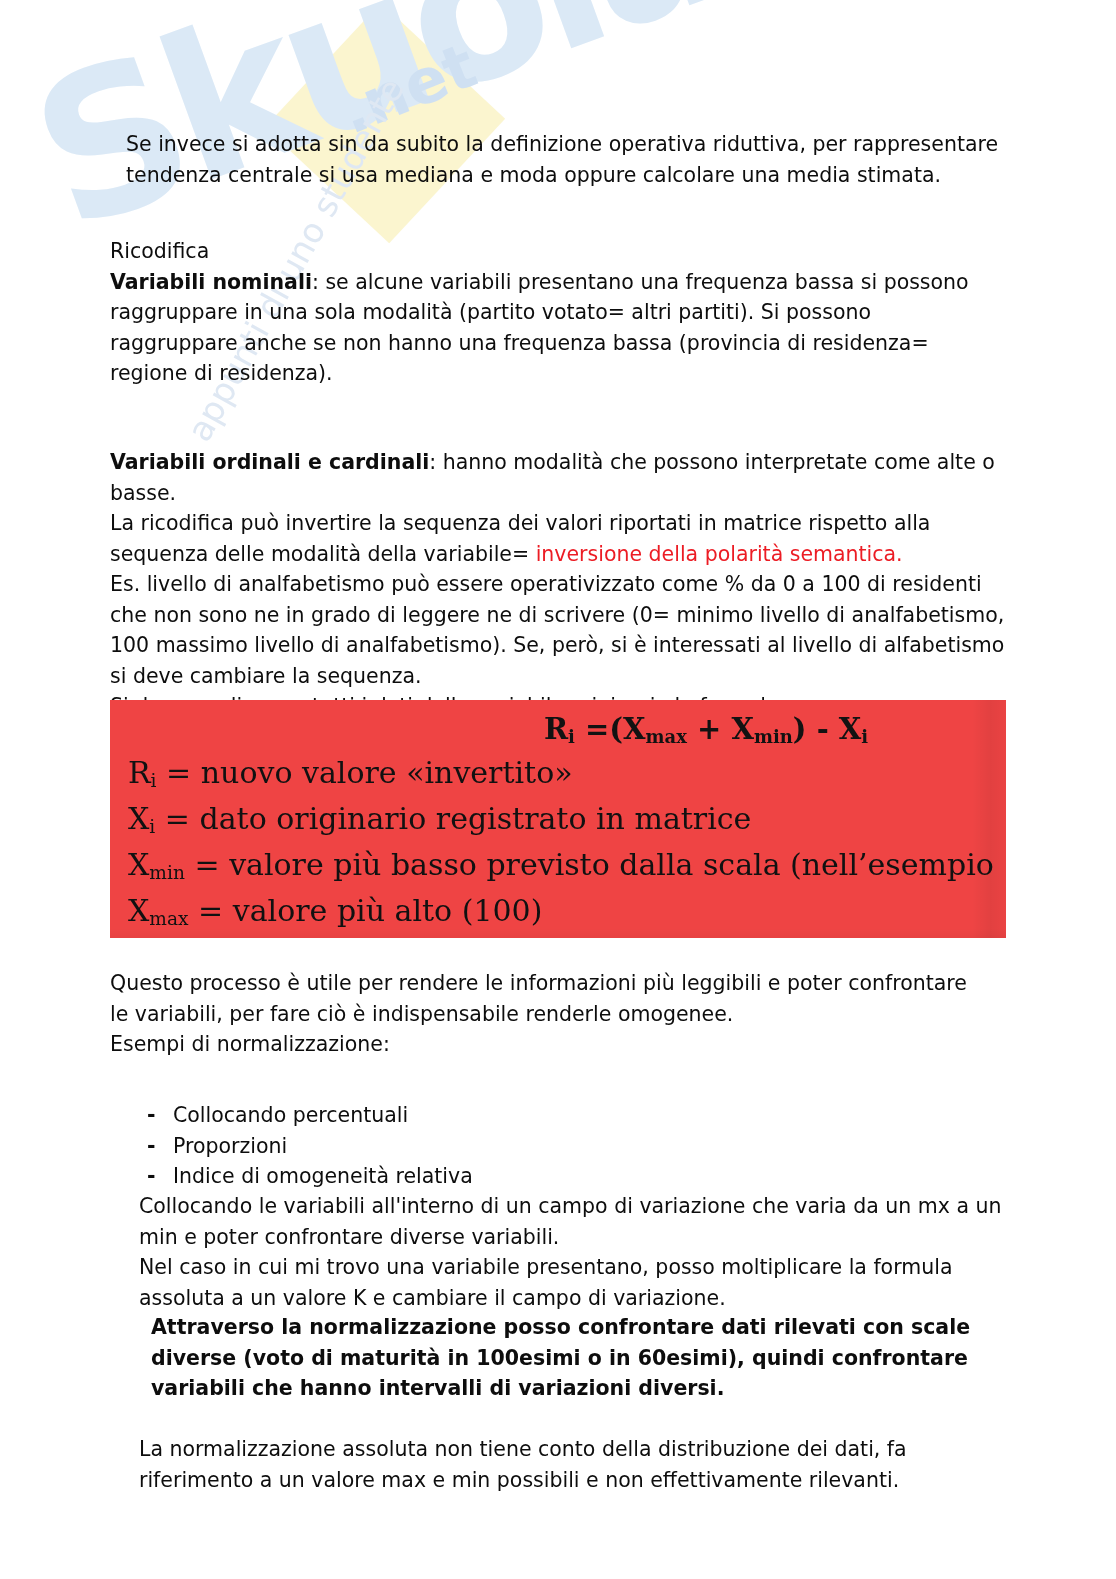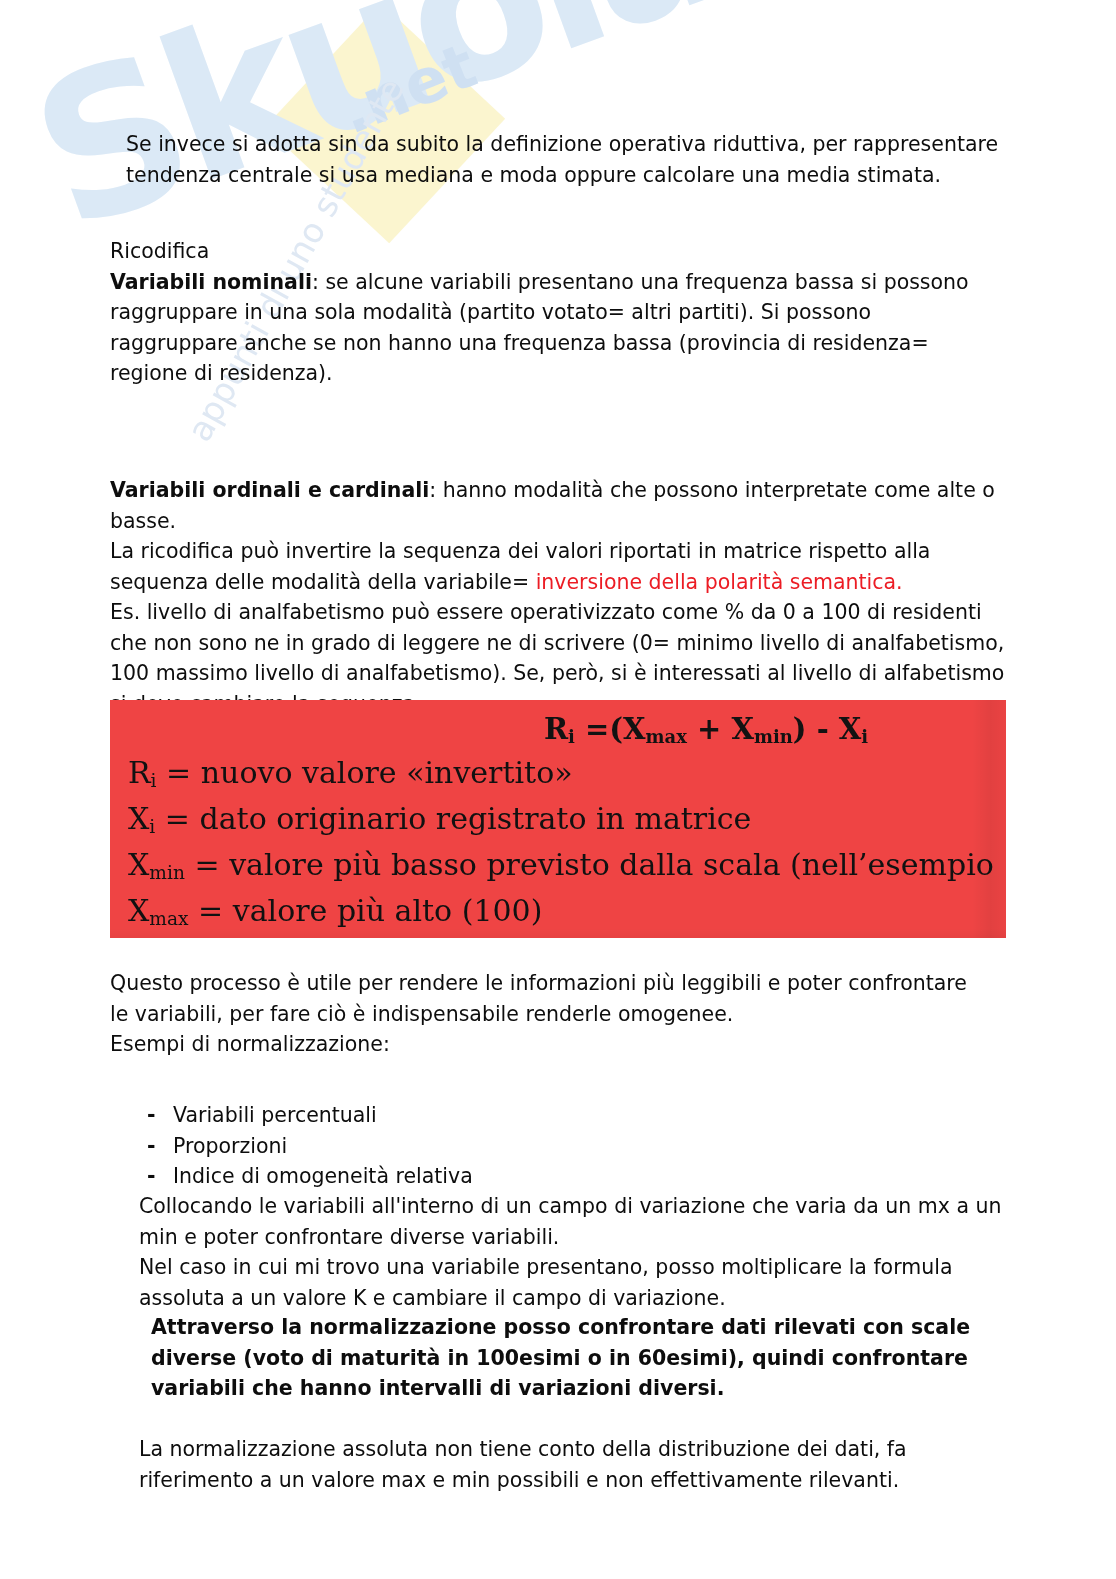--- a/index.html
+++ b/index.html
@@ -186,21 +186,21 @@
 
     <div class="txt-block" style="left:126px; top:129px; width:880px;">
       <p>Se invece si adotta sin da subito la definizione operativa riduttiva, per rappresentare tendenza centrale si usa mediana e moda oppure calcolare una media stimata.</p>
     </div>
 
     <div class="txt-block" style="left:110px; top:236px; width:880px;">
       <p class="it">Ricodifica</p>
       <p><span class="bd">Variabili nominali</span><span>: se alcune variabili presentano una frequenza bassa si possono raggruppare in una sola modalità (partito votato= altri partiti). Si possono raggruppare anche se non hanno una frequenza bassa (provincia di residenza= regione di residenza).</span></p>
     </div>
 
-    <div class="txt-block" style="left:110px; top:447px; width:905px;margin-top:28px;">
+    <div class="txt-block" style="left:110px; top:447px; width:905px;">
       <p><span class="bd">Variabili ordinali e cardinali</span><span>: hanno modalità che possono interpretate come alte o basse.</span></p>
       <p><span>La ricodifica può invertire la sequenza dei valori riportati in matrice rispetto alla sequenza delle modalità della variabile= </span><span class="red">inversione della polarità semantica.</span></p>
       <p>Es. livello di analfabetismo può essere operativizzato come % da 0 a 100 di residenti che non sono ne in grado di leggere ne di scrivere (0= minimo livello di analfabetismo, 100 massimo livello di analfabetismo). Se, però, si è interessati al livello di alfabetismo si deve cambiare la sequenza.</p>
       <p>Si deve applicare a tutti i dati della variabile originaria la formula:</p>
     </div>
 
     <div class="formula-fig">
       <div class="formula-main">
         R<sub>i</sub> =(X<sub>max</sub> + X<sub>min</sub>) - X<sub>i</sub>
       </div>
@@ -213,21 +213,21 @@
       <div class="edge-shade"></div>
       <div class="bottom-shade"></div>
     </div>
 
     <div class="txt-block" style="left:110px; top:968px; width:880px;">
       <p>Questo processo è utile per rendere le informazioni più leggibili e poter confrontare le variabili, per fare ciò è indispensabile renderle omogenee.</p>
       <p>Esempi di normalizzazione:</p>
     </div>
 
     <ul class="bullets txt-block" style="left:110px; top:1100px; width:880px;">
-      <li><span class="dash">-</span><span>Variabili percentuali</span></li>
+      <li><span class="dash">-</span><span>Collocando percentuali</span></li>
       <li><span class="dash">-</span><span>Proporzioni</span></li>
       <li><span class="dash">-</span><span>Indice di omogeneità relativa</span></li>
     </ul>
 
     <div class="txt-block" style="left:139px; top:1191px; width:866px;">
       <p>Collocando le variabili all'interno di un campo di variazione che varia da un mx a un min e poter confrontare diverse variabili.</p>
       <p>Nel caso in cui mi trovo una variabile presentano, posso moltiplicare la formula assoluta a un valore K e cambiare il campo di variazione.</p>
     </div>
 
     <div class="txt-block" style="left:151px; top:1312px; width:866px;font-weight:bold;">

